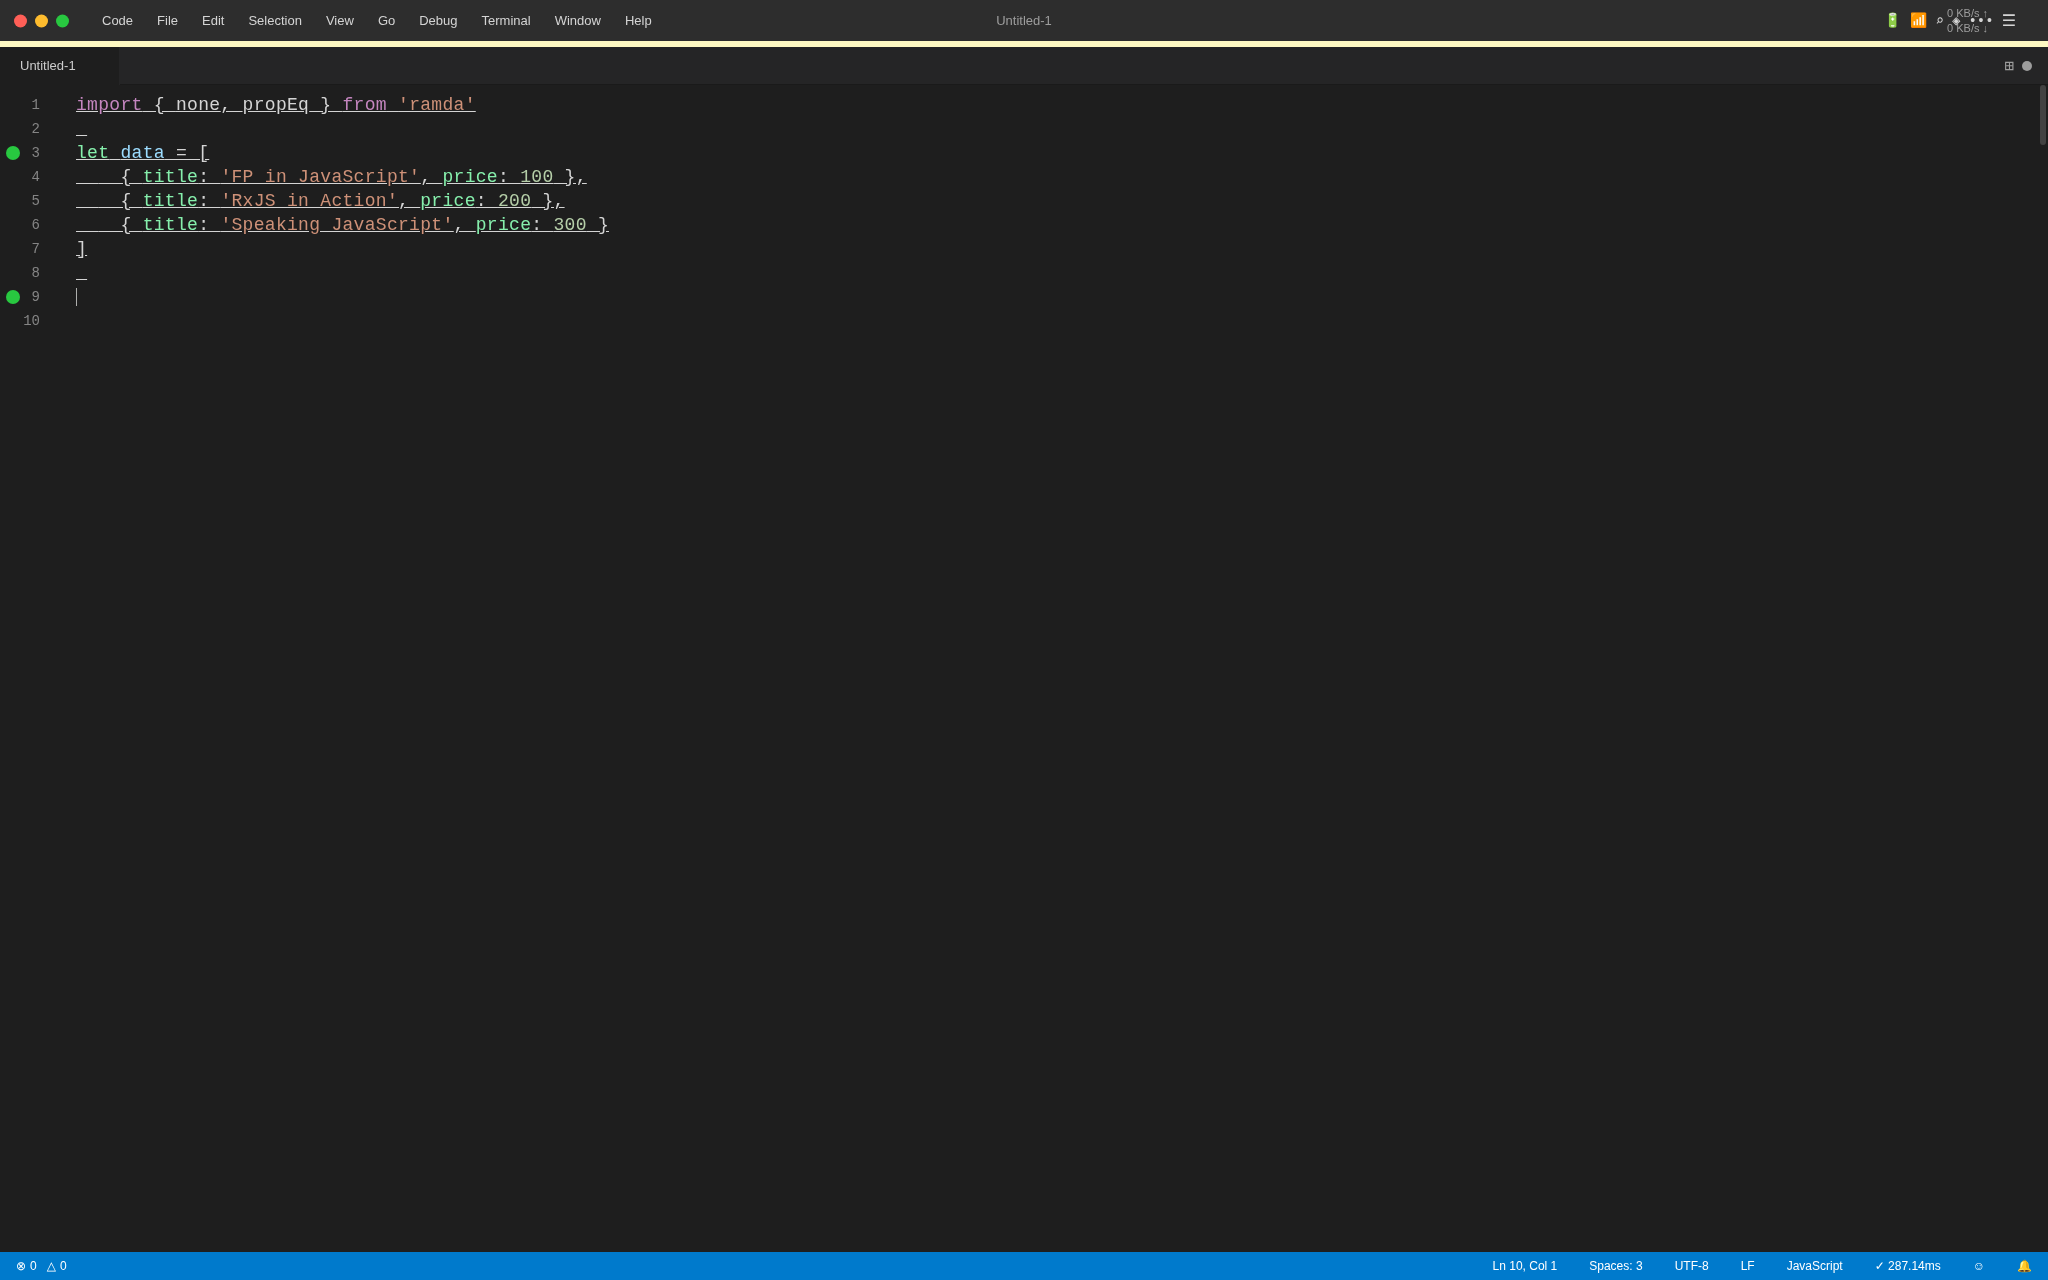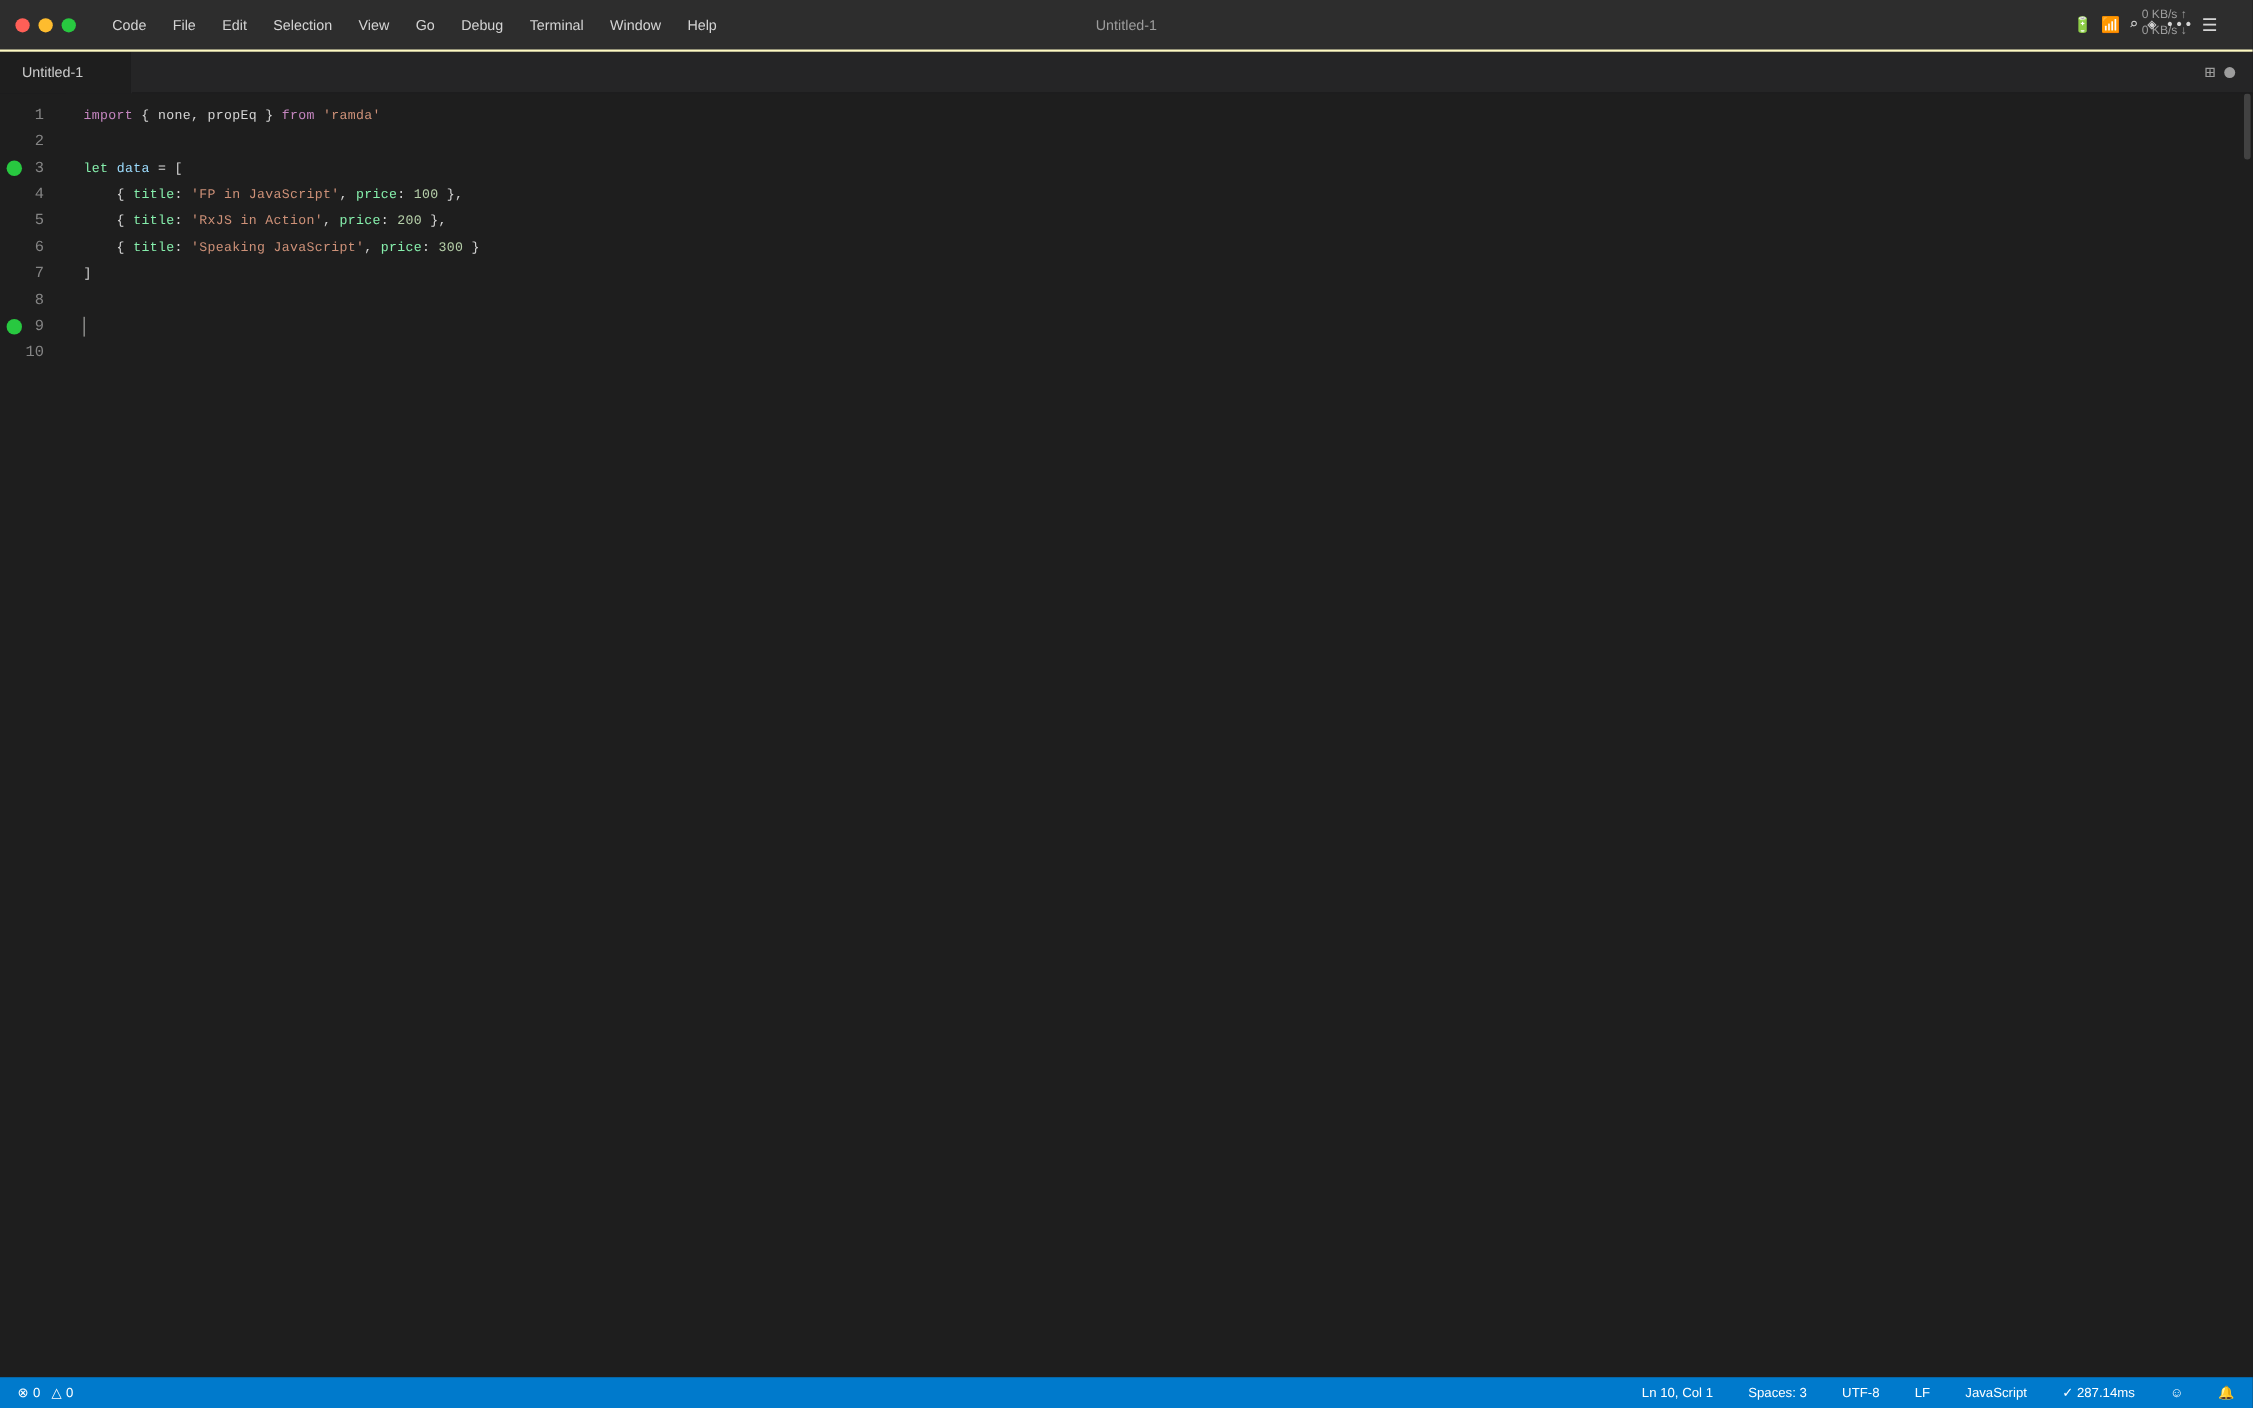--- a/index.html
+++ b/index.html
@@ -13,21 +13,21 @@
       overflow: hidden;
     }
 
     
     .titlebar {
       height: 47px;
       background: #2d2d2d;
       display: flex;
       align-items: center;
       position: relative;
-      border-bottom: 2px solid #fef9c3;
+      border-bottom: 6px solid #fef9c3;
     }
     .titlebar-menu {
       display: flex;
       align-items: center;
       gap: 0px;
       padding-left: 90px;
     }
     .menu-item {
       color: #d4d4d4;
       font-size: 13px;
@@ -161,22 +161,23 @@
       flex: 1;
       padding-top: 8px;
       padding-left: 16px;
       overflow: hidden;
       position: relative;
     }
     .code-line {
       height: 24px;
       line-height: 24px;
       white-space: pre;
-      font-size: 12px;
+      font-size: 18px;
       letter-spacing: 0.3px;
+      text-decoration: underline;
     }
 
     
     .kw { color: #c586c0; }       
     .kw-blue { color: #86efac; }  
     .fn { color: #dcdcaa; }       
     .str { color: #ce9178; }      
     .num { color: #b5cea8; }      
     .prop { color: #9cdcfe; }    
     .comment { color: #6a9955; }  

